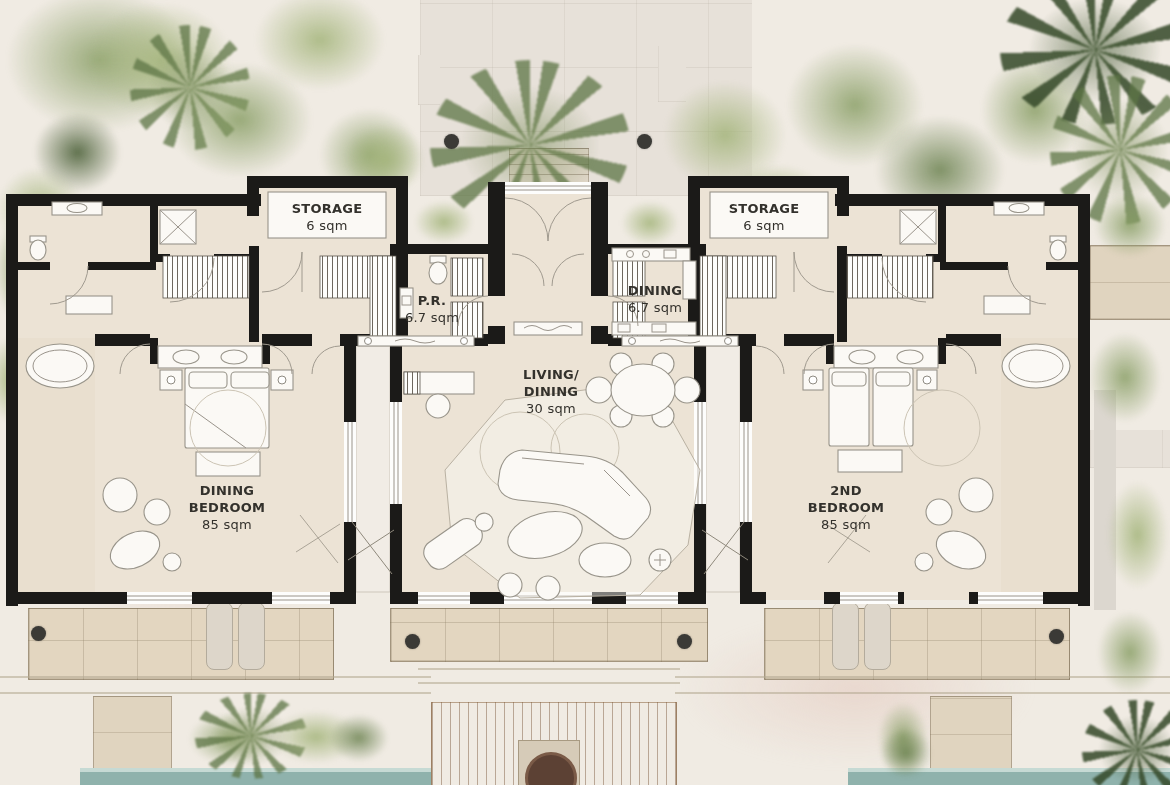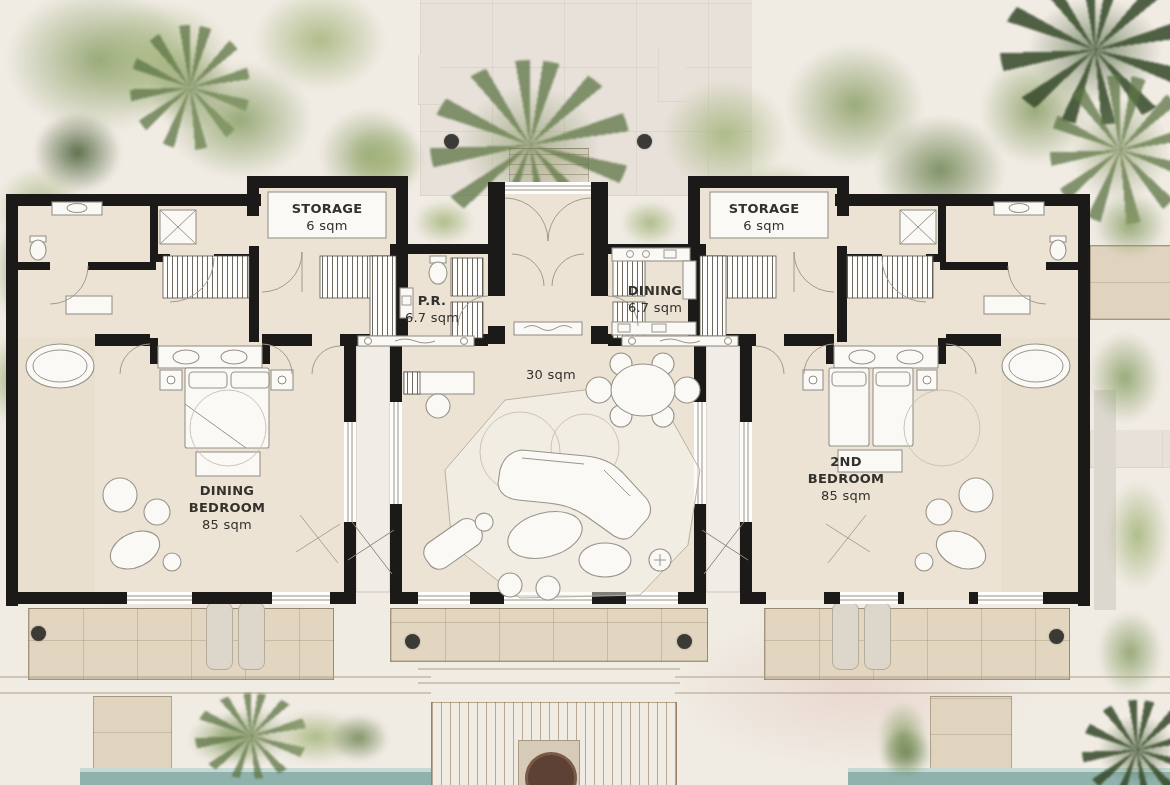--- a/index.html
+++ b/index.html
@@ -457,26 +457,28 @@
   </div>
   <div class="room-label" style="left:392px;top:292px;width:80px;">
     <span class="nm">P.R.</span>
     <span class="ar">6.7 sqm</span>
   </div>
   <div class="room-label" style="left:595px;top:282px;width:120px;">
     <span class="nm">DINING</span>
     <span class="ar">6.7 sqm</span>
   </div>
   <div class="room-label" style="left:491px;top:366px;width:120px;">
+    <span class="nm">LIVING/
+DINING</span>
     <span class="ar">30 sqm</span>
   </div>
   <div class="room-label" style="left:157px;top:482px;width:140px;">
     <span class="nm">DINING
 BEDROOM</span>
     <span class="ar">85 sqm</span>
   </div>
-  <div class="room-label" style="left:776px;top:453px;width:140px;">
+  <div class="room-label" style="left:776px;top:482px;width:140px;">
     <span class="nm">2ND
 BEDROOM</span>
     <span class="ar">85 sqm</span>
   </div>
 
 </div>
 
 </body></html>

